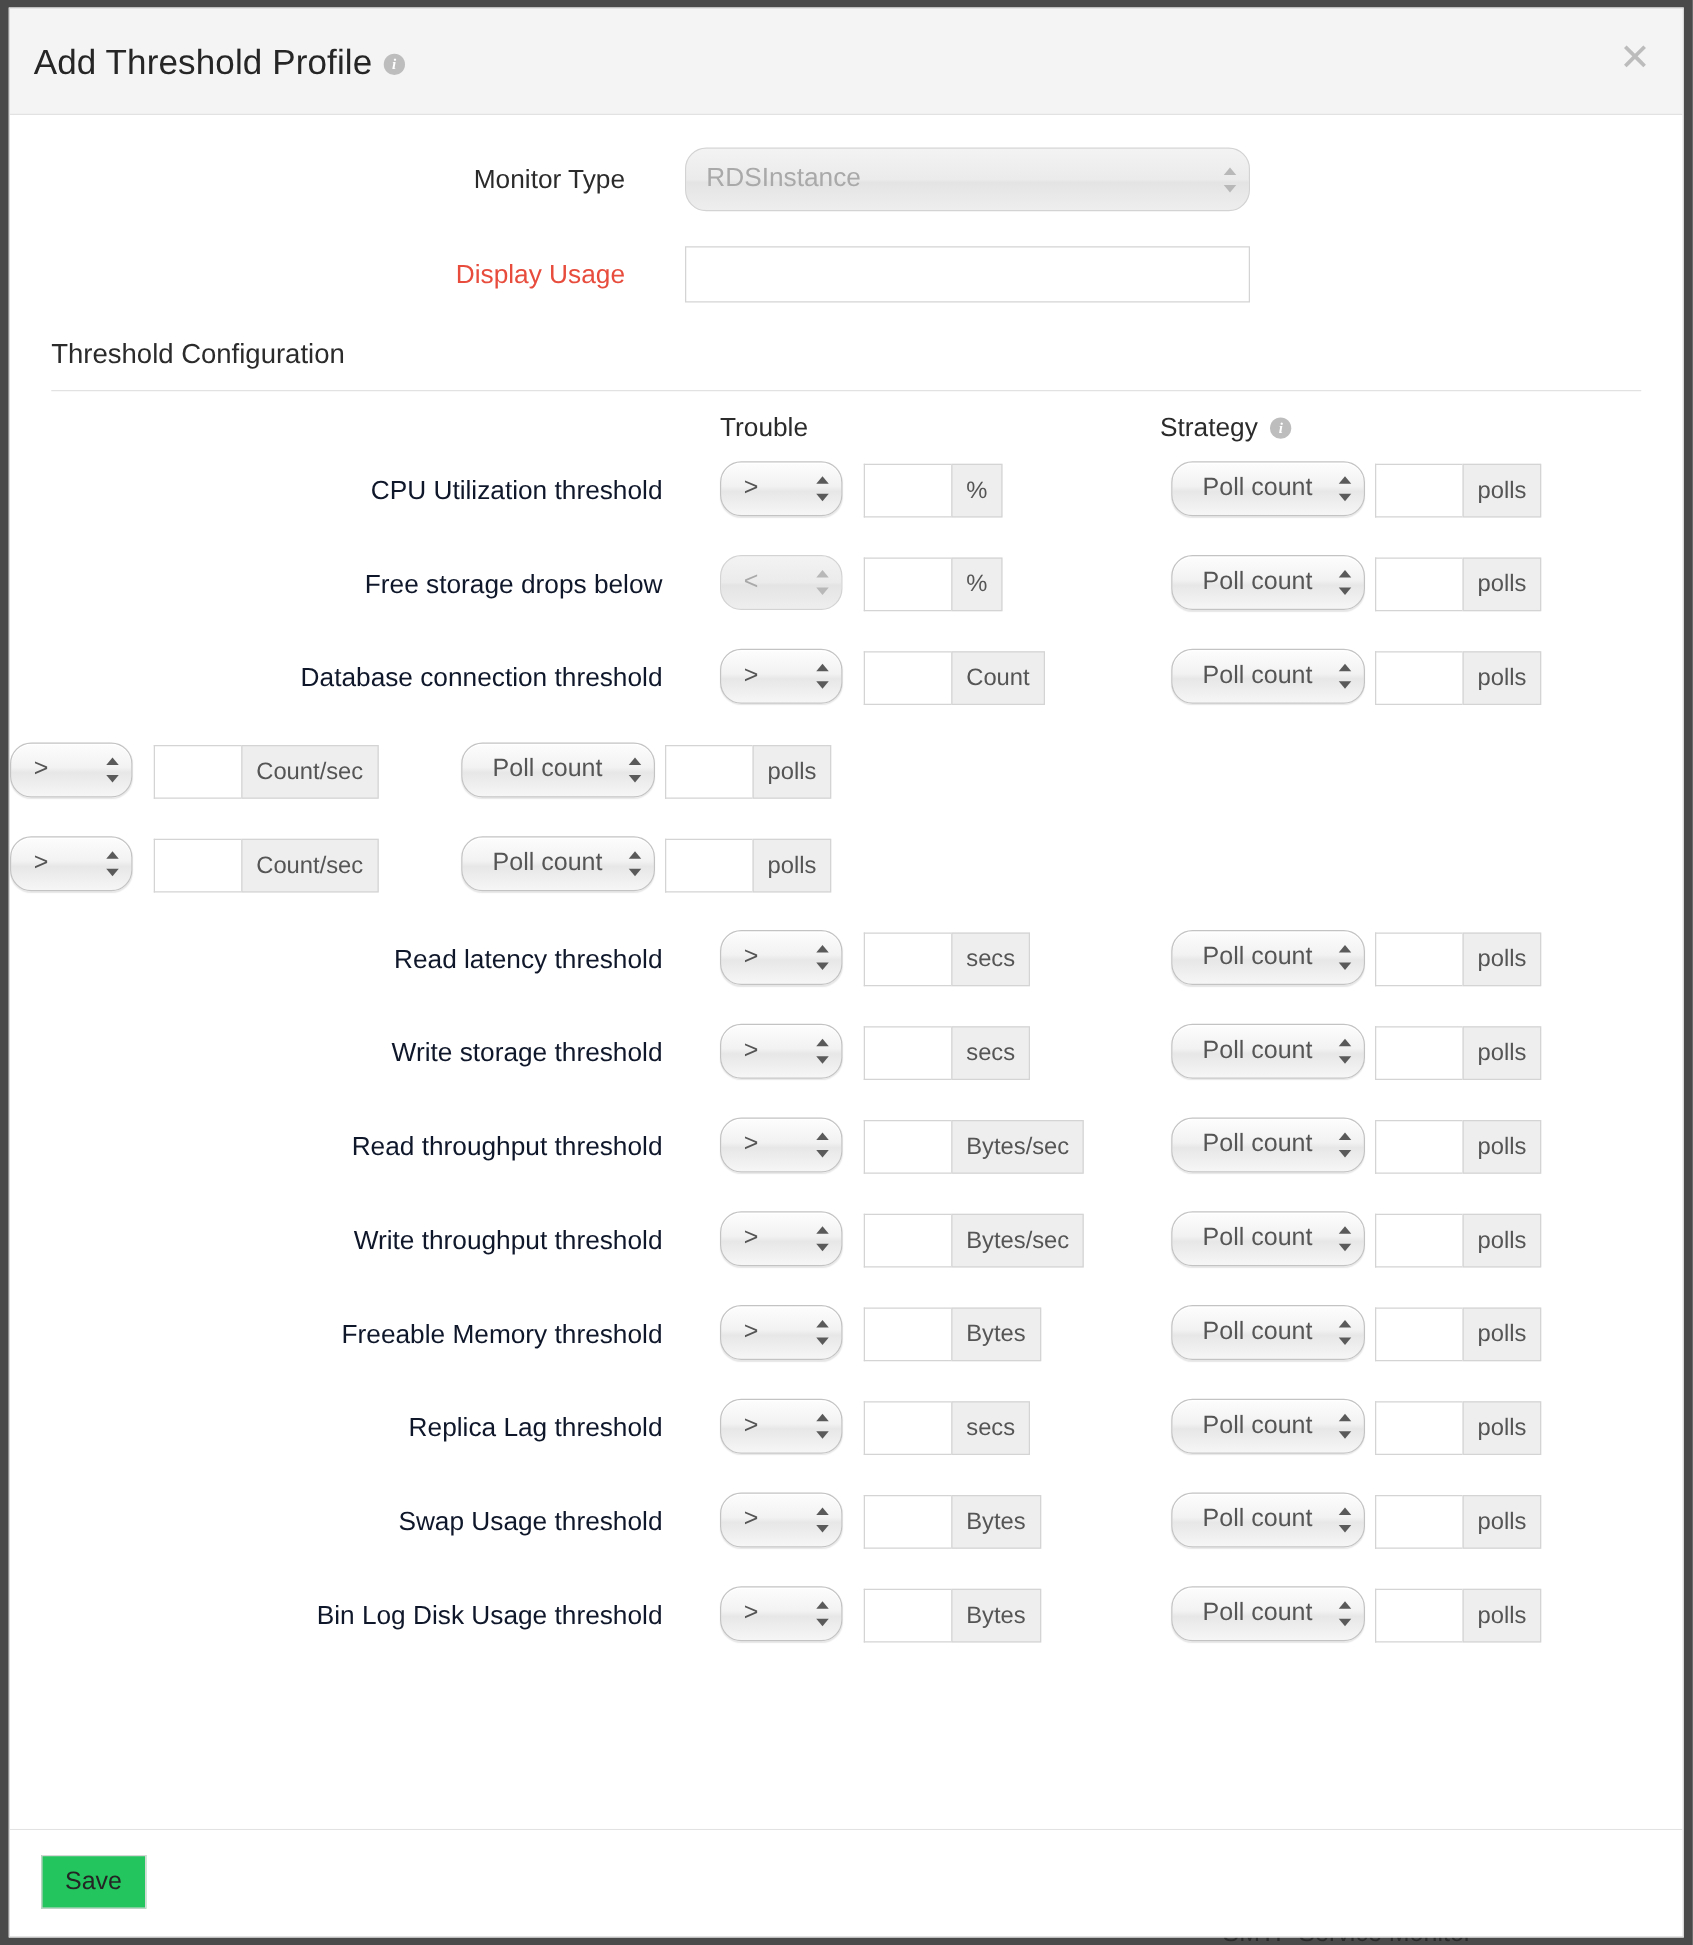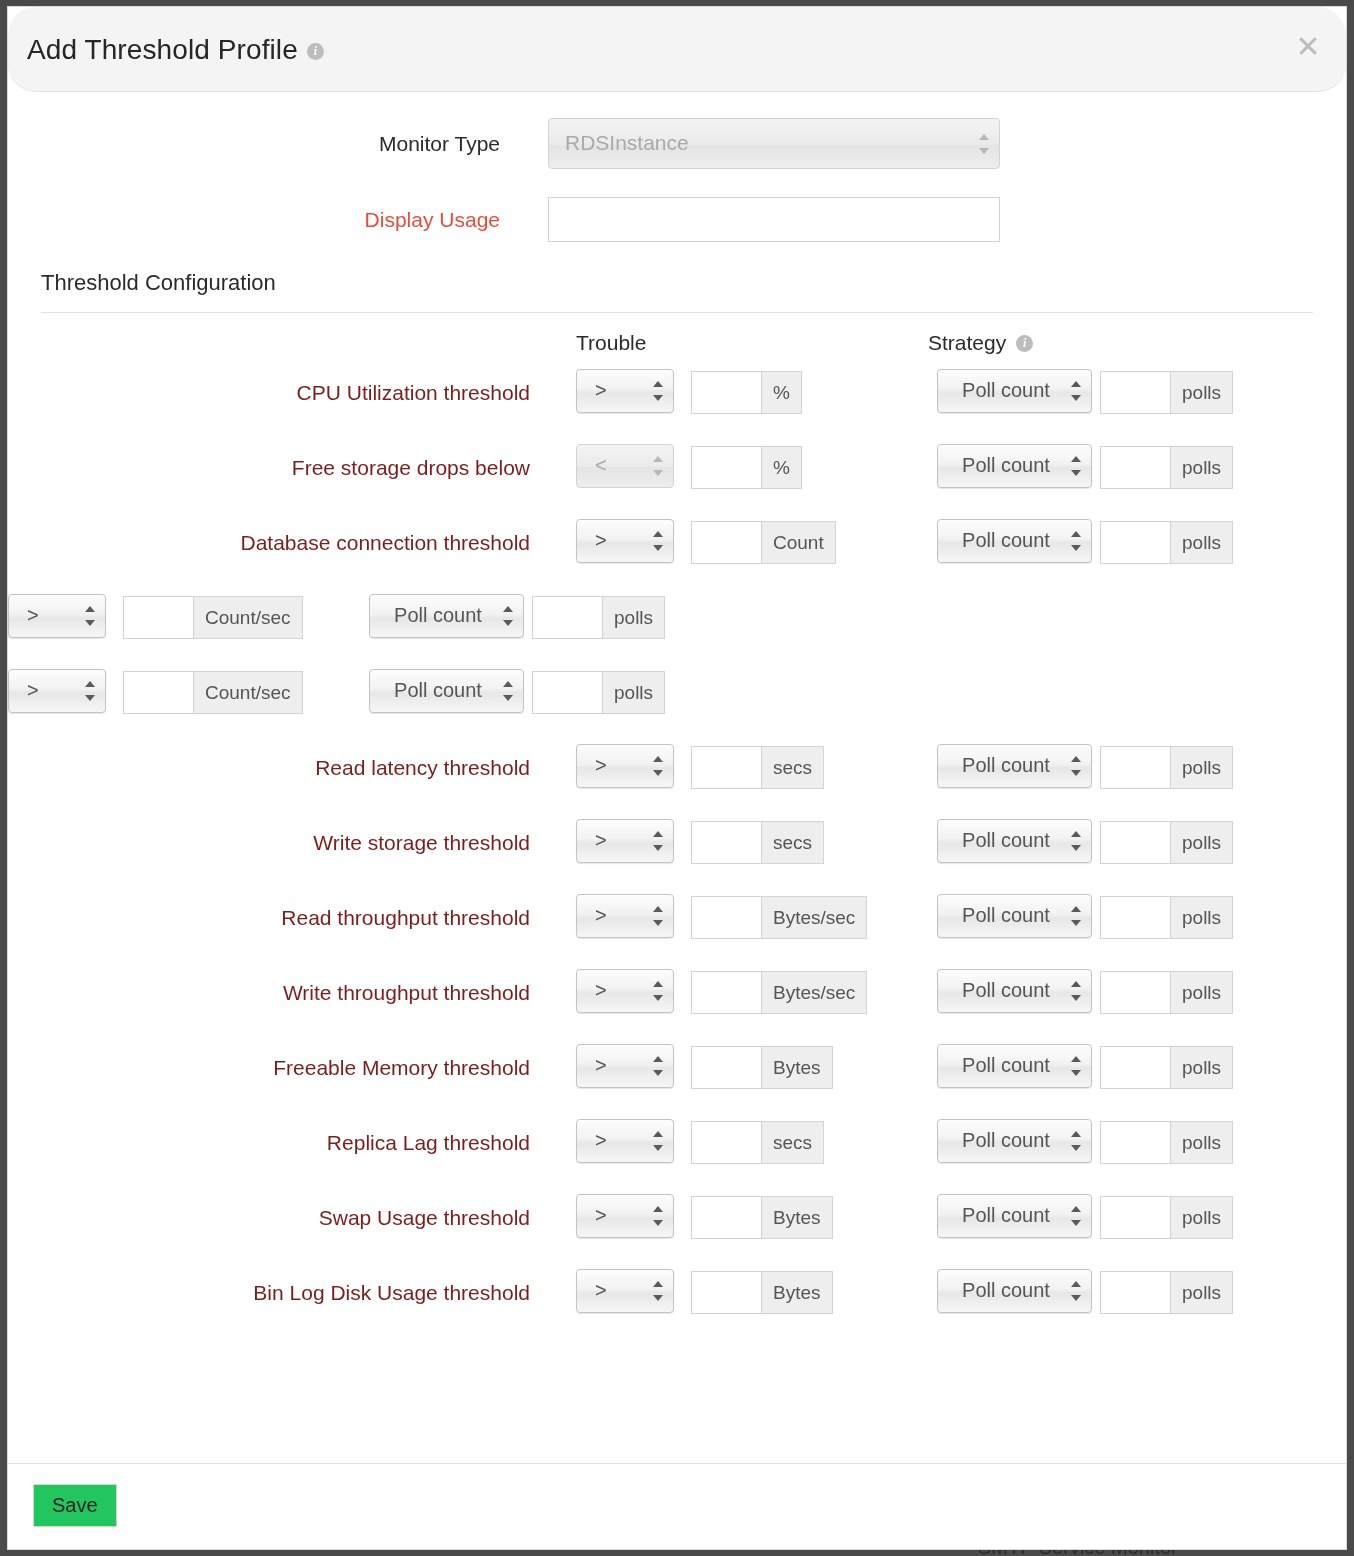--- a/index.html
+++ b/index.html
@@ -42,21 +42,20 @@
     display: flex;
     flex-direction: column;
     overflow: hidden;
   }
   .modal-header {
     position: relative;
     height: 85px;
     background: #f4f4f4;
     border-bottom: 1px solid #e2e2e2;
     flex: 0 0 auto;
-    border-radius: 28px;
   }
   .modal-title {
     position: absolute;
     left: 19px; top: 27px;
     font-size: 28px;
     color: #262626;
     font-weight: 400;
     letter-spacing: 0.1px;
   }
   .info-icon {
@@ -128,21 +127,21 @@
     color: #2b2b2b;
   }
   .form-row .lbl.req { color: #e74c3c; }
 
   
   .sel {
     position: relative;
     display: inline-block;
     background: linear-gradient(to bottom, #fdfdfd 0%, #f2f2f2 45%, #e7e7e7 55%, #f6f6f6 100%);
     border: 1px solid #c3c3c3;
-    border-radius: 4px;
+    border-radius: 17px;
     box-shadow: 0 1px 1px rgba(0,0,0,0.10), inset 0 1px 0 #ffffff;
     color: #555;
     font-size: 20px;
     cursor: pointer;
     user-select: none;
   }
   .sel .sel-text {
     display: block;
     padding: 10px 30px 10px 15px;
     white-space: nowrap;
@@ -216,21 +215,21 @@
   .t-row {
     display: flex;
     align-items: center;
     height: 75px;
   }
   .t-row .t-lbl {
     width: 568px;
     text-align: right;
     padding-right: 46px;
     font-size: 21px;
-    color: #7f1d1d;
+    color: #0f172a;
     white-space: nowrap;
     padding-left: 24px;
   }
   .op-cell { width: 115px; flex: 0 0 115px; }
   .sel-op { width: 98px; }
   .sel-op .sel-text { padding: 9px 28px 10px 18px; }
 
   .val-cell { width: 237px; flex: 0 0 237px; display: flex; align-items: stretch; }
   .sel-strategy { width: 155px; }
   .sel-strategy .sel-text { padding: 9px 30px 10px 14px; }

